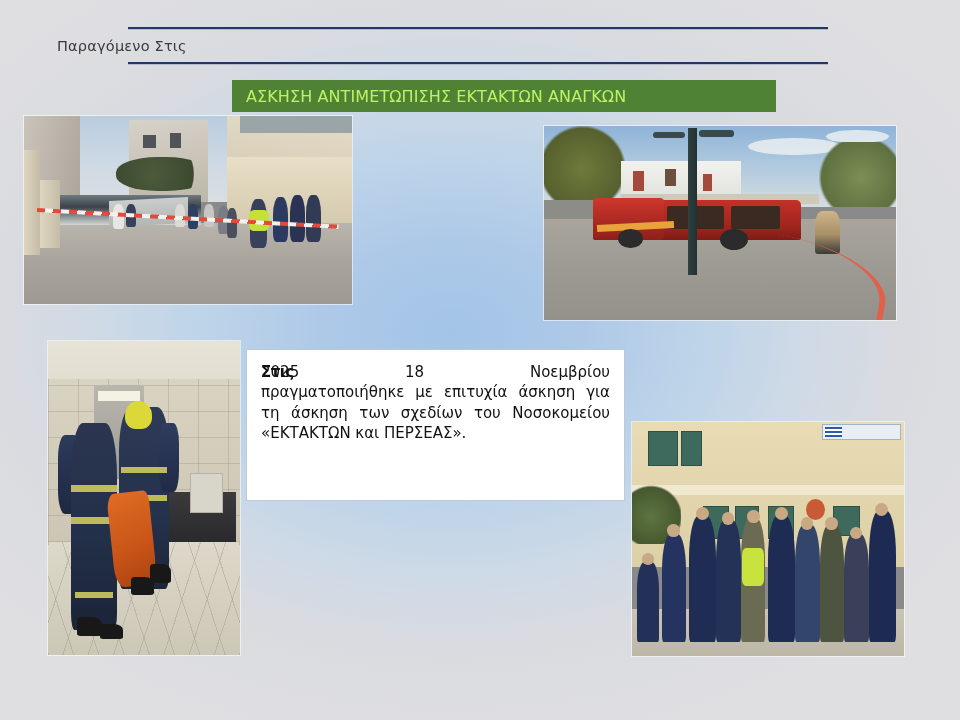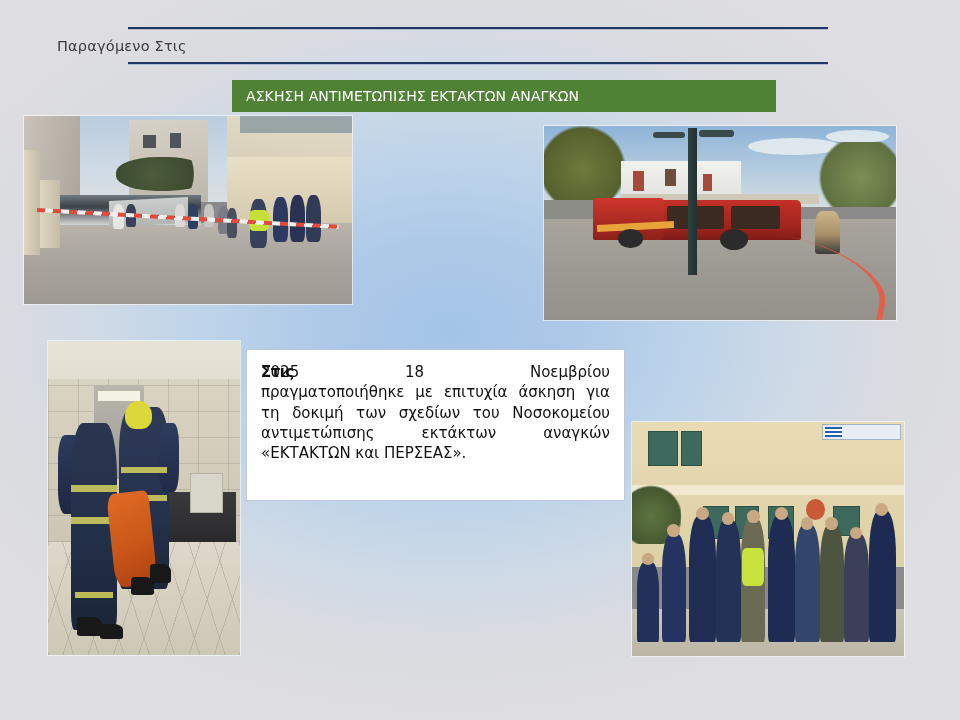--- a/index.html
+++ b/index.html
@@ -64,22 +64,22 @@
     position: absolute;
     left: 232px;
     top: 80px;
     width: 544px;
     height: 32px;
     background: #4f8235;
     display: flex;
     align-items: center;
   }
   #banner-text {
-    color: #ffffff;
-    font-size: 14px;
+    color: #bef264;
+    font-size: 16px;
     padding-left: 14px;
     letter-spacing: 0.1px;
     white-space: nowrap;
   }
 
   
   .photo {
     position: absolute;
     overflow: hidden;
     background: #8a8a8a;
@@ -555,20 +555,19 @@
   </div>
 
   <div id="textbox">
     <div id="textbox-inner">
       <span class="line1">
         <span class="overlap-base">2025            18            Νοεμβρίου</span>
         <span class="overlap-over">Στις</span>
       </span>
       <span id="textbox-body">
         <span class="just">πραγματοποιήθηκε με επιτυχία άσκηση για</span>
-        <span class="just">τη δοκιμή των σχεδίων του Νοσοκομείου</span>
-        <span class="just">αντιμετώπισης          εκτάκτων          αναγκών</span>
+        <span class="just">τη άσκηση των σχεδίων του Νοσοκομείου</span>
         <span class="last">«ΕΚΤΑΚΤΩΝ και ΠΕΡΣΕΑΣ».</span>
       </span>
     </div>
   </div>
 
 </div>
 
 </body></html>

